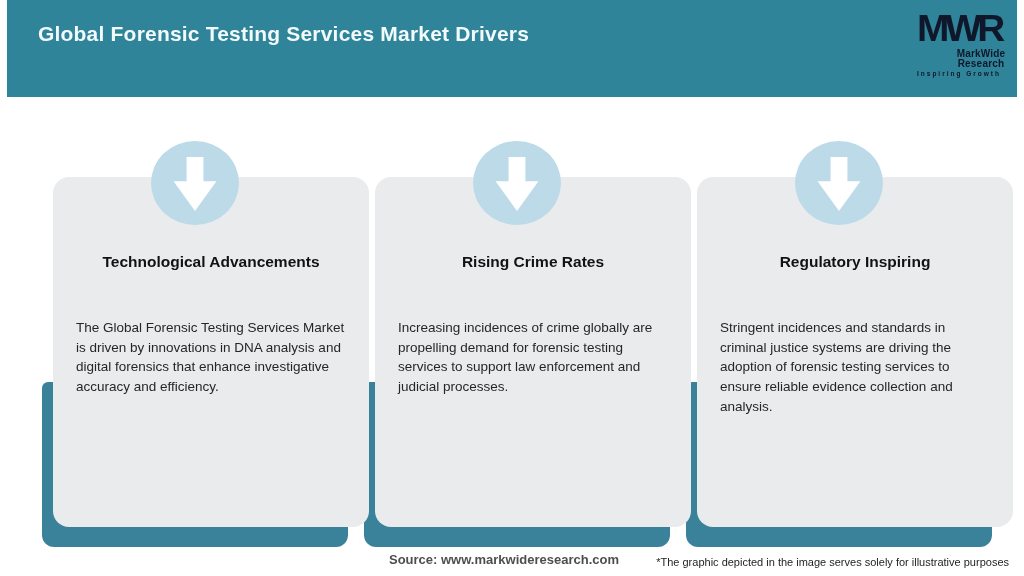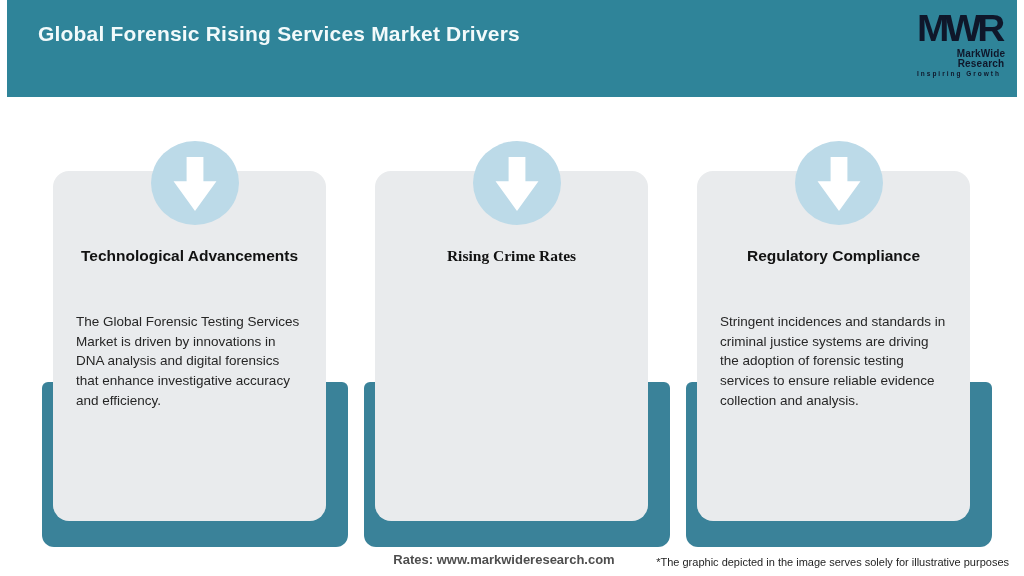--- a/index.html
+++ b/index.html
@@ -28,24 +28,24 @@
   .logo-name{font-size:10px;font-weight:bold;margin-top:2px;letter-spacing:.2px;margin-left:44px;}
   .logo-tagline{font-size:6.5px;font-weight:bold;letter-spacing:2px;margin-top:2px;}
   
   .band{
     position:absolute;top:382px;height:165px;width:306px;
     background:var(--band-teal,#3A8299);
     border-radius:6px 6px 12px 12px;z-index:0;
   }
   .band.b0{left:42px;} .band.b1{left:364px;} .band.b2{left:686px;}
   .card{
-    position:absolute;top:171px;width:273px;height:350px;
+    position:absolute;top:177px;width:316px;height:350px;
     background:var(--card-gray,#E9EBED);border-radius:16px;z-index:1;
   }
-  .card.c0{left:53px;} .card.c1{left:375px;font-family:Liberation Serif, serif;} .card.c2{left:697px;}
+  .card.c0{left:53px;} .card.c1{left:375px;} .card.c2{left:697px;}
   .circle{
     position:absolute;top:141px;width:88px;height:84px;border-radius:50%;
     background:var(--circle-blue,#BCDAE8);z-index:2;
     display:flex;align-items:center;justify-content:center;
   }
   .circle.i0{left:151px;} .circle.i1{left:473px;} .circle.i2{left:795px;}
   .circle svg{display:block;margin-top:2px;}
   .card-title{
     margin:76px 10px 0;text-align:center;
     font-size:15.5px;font-weight:bold;color:#121212;
@@ -62,60 +62,61 @@
     position:absolute;top:556px;right:15px;
     font-size:11px;color:#1E1E1E;white-space:nowrap;
   }
 </style>
 </head>
 <body>
 
 <div class="canvas">
 
   <header class="header">
-    <h1 class="page-title">Global Forensic Rising Services Market Drivers</h1>
+    <h1 class="page-title">Global Forensic Testing Services Market Drivers</h1>
     <div class="logo">
       <div class="logo-mark">MWR</div>
       <div class="logo-name">MarkWide Research</div>
       <div class="logo-tagline">Inspiring Growth</div>
     </div>
   </header>
 
   <div class="band b0"></div>
   <div class="band b1"></div>
   <div class="band b2"></div>
 
   <article class="card c0">
     <h2 class="card-title">Technological Advancements</h2>
     <p class="card-body">The Global Forensic Testing Services Market is driven by innovations in DNA analysis and digital forensics that enhance investigative accuracy and efficiency.</p>
   </article>
 
   <article class="card c1">
     <h2 class="card-title">Rising Crime Rates</h2>
+    <p class="card-body">Increasing incidences of crime globally are propelling demand for forensic testing services to support law enforcement and judicial processes.</p>
   </article>
 
   <article class="card c2">
-    <h2 class="card-title">Regulatory Compliance</h2>
+    <h2 class="card-title">Regulatory Inspiring</h2>
     <p class="card-body">Stringent incidences and standards in criminal justice systems are driving the adoption of forensic testing services to ensure reliable evidence collection and analysis.</p>
   </article>
 
   <div class="circle i0">
     <svg width="56" height="58" viewBox="0 0 60 62" aria-hidden="true">
       <path d="M21,2 h18 v26 h14 L30,60 L7,28 h14 z" fill="#ffffff"></path>
     </svg>
   </div>
   <div class="circle i1">
     <svg width="56" height="58" viewBox="0 0 60 62" aria-hidden="true">
       <path d="M21,2 h18 v26 h14 L30,60 L7,28 h14 z" fill="#ffffff"></path>
     </svg>
   </div>
   <div class="circle i2">
     <svg width="56" height="58" viewBox="0 0 60 62" aria-hidden="true">
       <path d="M21,2 h18 v26 h14 L30,60 L7,28 h14 z" fill="#ffffff"></path>
     </svg>
   </div>
 
   <footer>
-    <div class="source">Rates: www.markwideresearch.com</div>
+    <div class="source">Source: www.markwideresearch.com</div>
     <div class="disclaimer">*The graphic depicted in the image serves solely for illustrative purposes</div>
   </footer>
 
 </div>
 
 </body></html>

